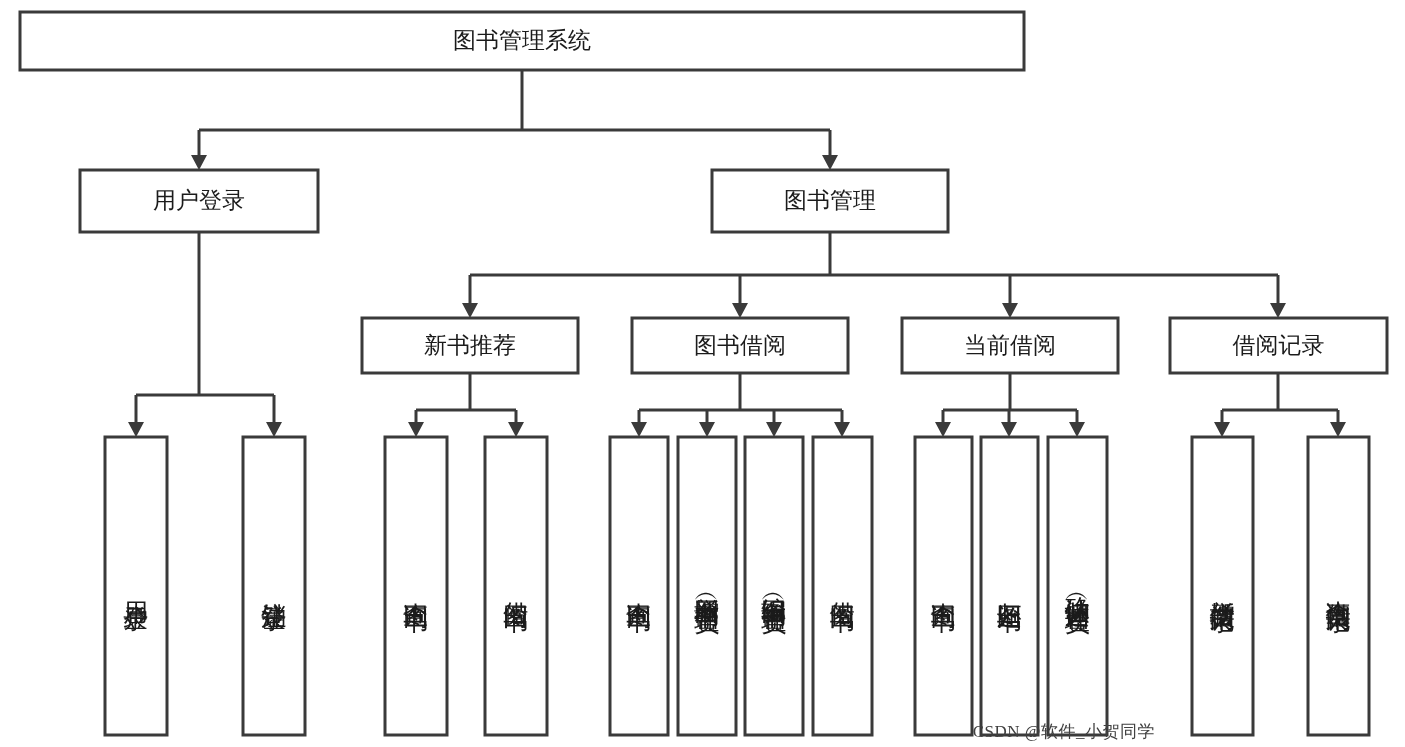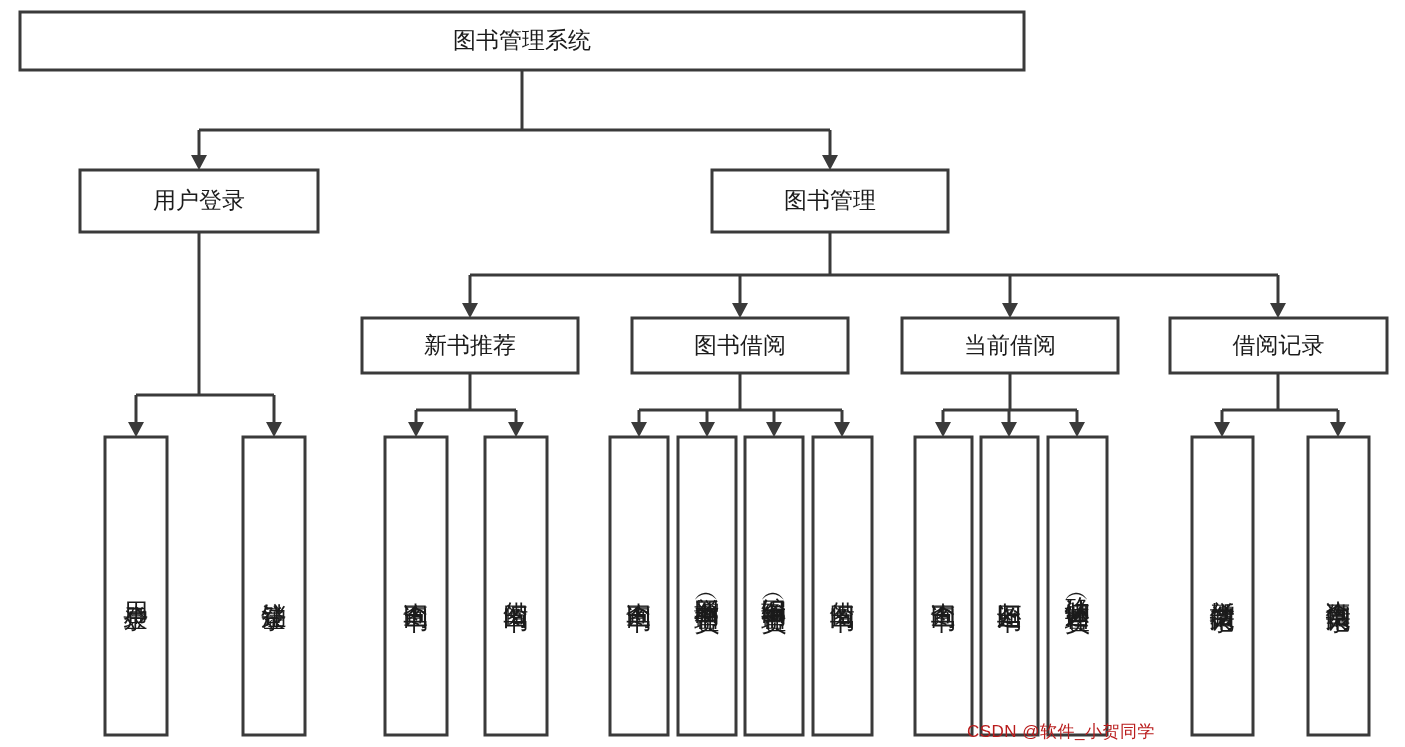--- a/index.html
+++ b/index.html
@@ -63,23 +63,23 @@
     color: #1b1b1b;
     letter-spacing: 2px;
     white-space: nowrap;
     pointer-events: none;
     user-select: none;
   }
   .watermark {
     position: absolute;
     right: 10px;
     bottom: 4px;
-    font-family: Liberation Sans, sans-serif;
+    font-family: Liberation Serif, serif;
     font-size: 17px;
-    color: #b91c1c;
+    color: #404040;
     letter-spacing: 0.5px;
     white-space: nowrap;
     user-select: none;
   }
 </style>
 </head>
 <body>
 
 <div id="diagram-root">
   <svg class="tree-canvas" id="tree-canvas" viewBox="0 0 1405 747">

